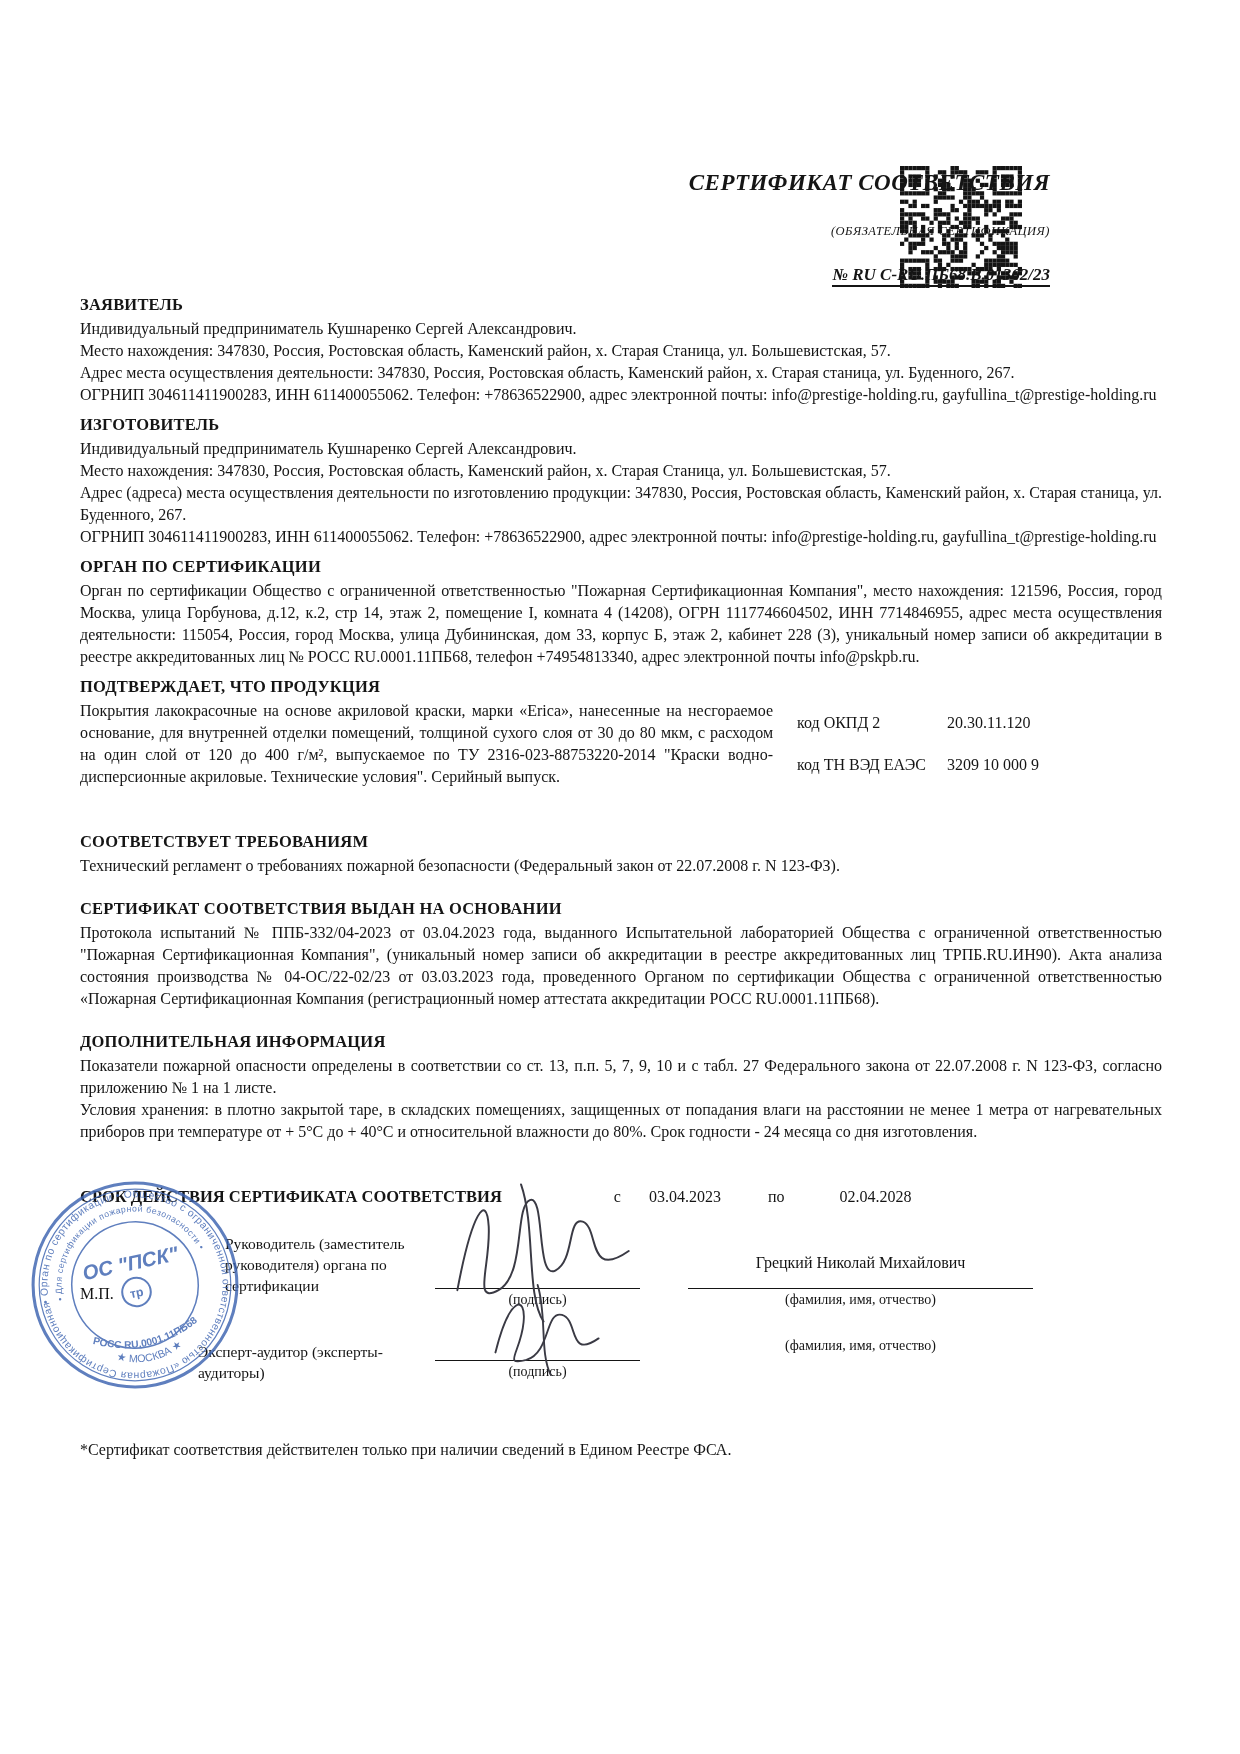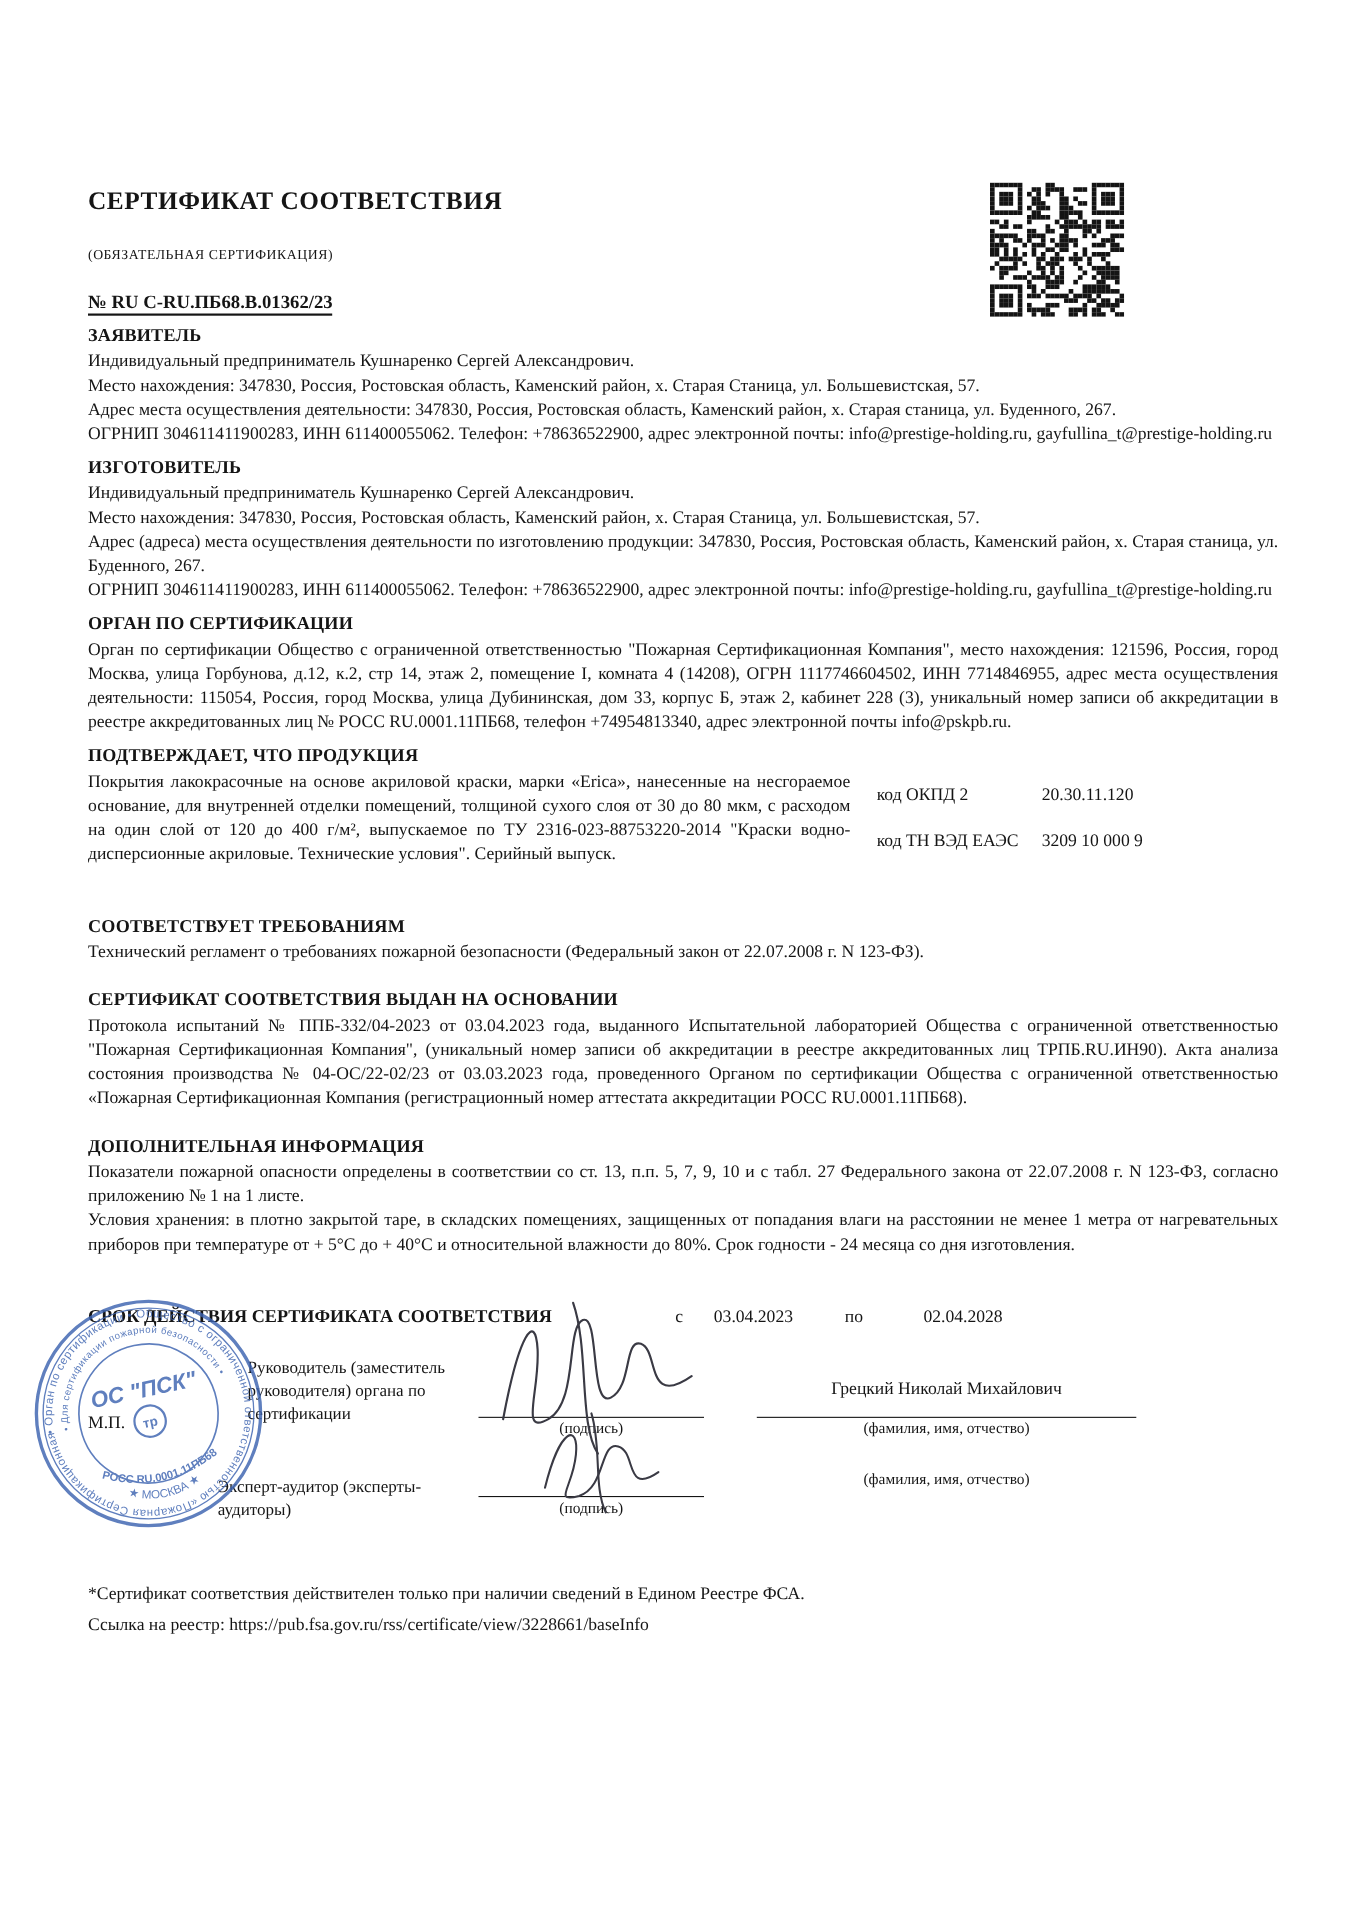--- a/index.html
+++ b/index.html
@@ -1,21 +1,21 @@
 <!DOCTYPE html>
 <html><head>
 <meta charset="utf-8">
 <style>
   * { margin:0; padding:0; box-sizing:border-box; }
   html,body { background:#e8e8e8; }
   body { font-family:"Liberation Serif", serif; color:#151515; }
   .page { position:relative; width:1240px; height:1754px; background:#ffffff; margin:0 auto; overflow:hidden; }
 
   
-  .header { position:absolute; left:80px; top:170px; width:970px; text-align:left; }
+  .header { position:absolute; left:80px; top:170px; width:970px; text-align:right;font-style:italic; }
   .title { font-size:23px; font-weight:bold; letter-spacing:0.5px; }
   .subtitle { font-size:12.5px; margin-top:28px; letter-spacing:0.5px; }
   .cert-number { font-size:17px; font-weight:bold; margin-top:26px; }
   .cert-number span { border-bottom:2px solid #151515; padding-bottom:1px; }
 
   
   .qr { position:absolute; left:900px; top:166px; width:122px; height:122px; }
   .qr svg { width:100%; height:100%; }
   .qr rect { fill:#141414; }
 
@@ -602,21 +602,20 @@
         <path d="M95 12 C110 55 100 125 118 152"></path>
       </svg>
       <svg class="sig-svg sig2" viewBox="0 0 160 110">
         <path d="M25 80 C40 20 58 18 55 48 C52 80 32 95 58 88 C84 80 78 35 96 40 C114 45 102 88 135 65"></path>
         <path d="M70 8 C80 40 72 80 84 104"></path>
       </svg>
     </div>
 
     <div class="footer">
       <p class="footer-note">*Сертификат соответствия действителен только при наличии сведений в Едином Реестре ФСА.</p>
-      <p class="footer-registry">Ссылка на реестр: https://pub.fsa.gov.ru/rss/certificate/view/3228661/baseInfo</p>
     </div>
 
   </main>
 
   <div class="stamp">
     <svg viewBox="0 0 210 210">
       <defs>
         <path id="stamp-ring-outer" d="M105,105 m-86,0 a86,86 0 1,1 172,0 a86,86 0 1,1 -172,0"></path>
         <path id="stamp-ring-inner" d="M105,105 m-72,0 a72,72 0 1,1 144,0 a72,72 0 1,1 -144,0"></path>
         <path id="stamp-arc-number" d="M40,146 Q105,186 170,146"></path>

